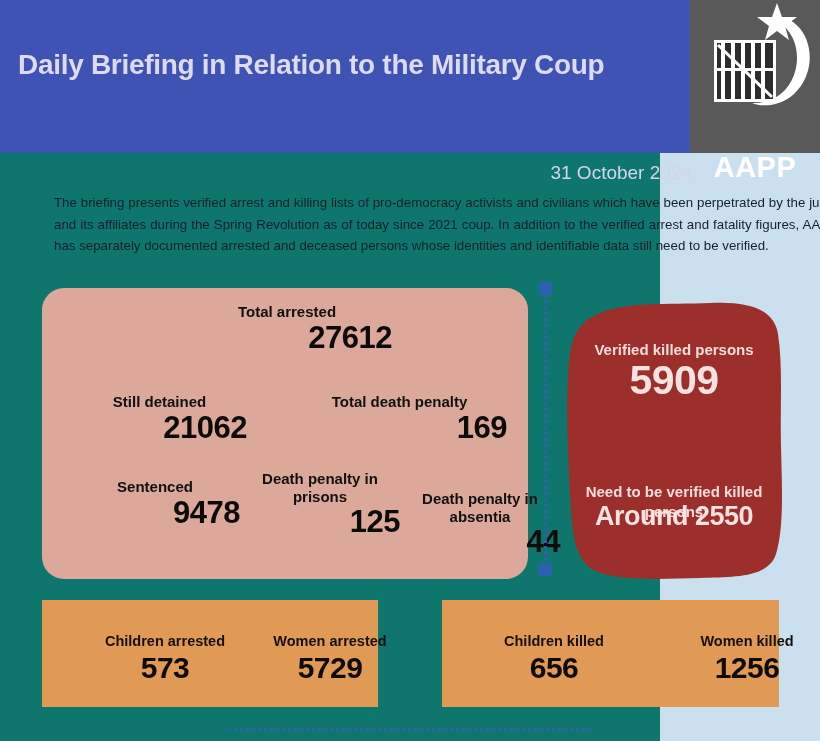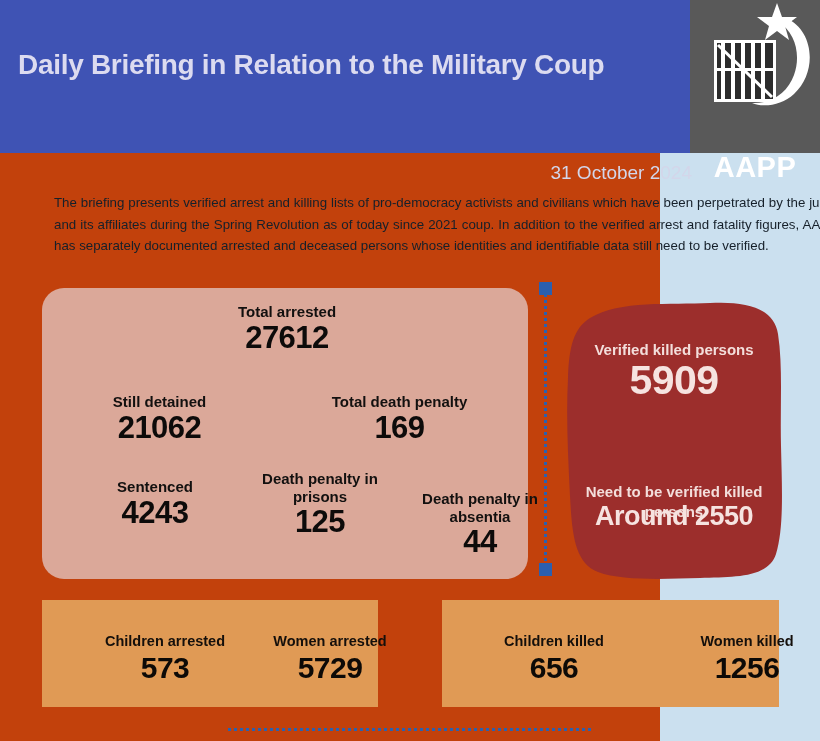--- a/index.html
+++ b/index.html
@@ -6,21 +6,21 @@
   * { margin:0; padding:0; box-sizing:border-box; }
   html, body {
     width:820px; height:741px;
     background:#cbe0ef;
     font-family:"Liberation Sans", sans-serif;
     overflow:hidden;
   }
   #page {
     position:relative;
     width:660px; height:741px;
-    background:#c2410c;
+    background:#0f766e;
   }
 
   
   .header {
     position:absolute; left:0; top:0;
     width:820px; height:153px;
     background:#3f53b4;
   }
   .header-title {
     position:absolute; left:18px; top:49px;
@@ -79,21 +79,21 @@
     font-weight:bold;
     color:#12100f;
     line-height:1.18;
     text-align:center;
   }
   .stat-value {
     font-size:31px;
     font-weight:bold;
     color:#0d0b0a;
     line-height:1.12;
-    text-align:center;
+    text-align:right;
     letter-spacing:-0.5px;
   }
   .cell { position:absolute; }
 
   
   .c-total     { left:140px; top:15px;  width:210px; }
   .c-detained  { left:30px;  top:105px; width:175px; }
   .c-death     { left:250px; top:105px; width:215px; }
   .c-sentenced { left:28px;  top:190px; width:170px; }
   .c-prisons   { left:198px; top:182px; width:160px; }
@@ -230,21 +230,21 @@
       <div class="stat-value">21062</div>
     </div>
 
     <div class="cell c-death">
       <div class="stat-label">Total death penalty</div>
       <div class="stat-value">169</div>
     </div>
 
     <div class="cell c-sentenced">
       <div class="stat-label">Sentenced</div>
-      <div class="stat-value">4243</div>
+      <div class="stat-value">9478</div>
     </div>
 
     <div class="cell c-prisons">
       <div class="stat-label">Death penalty in prisons</div>
       <div class="stat-value">125</div>
     </div>
 
     <div class="cell c-absentia">
       <div class="stat-label">Death penalty in absentia</div>
       <div class="stat-value">44</div>

